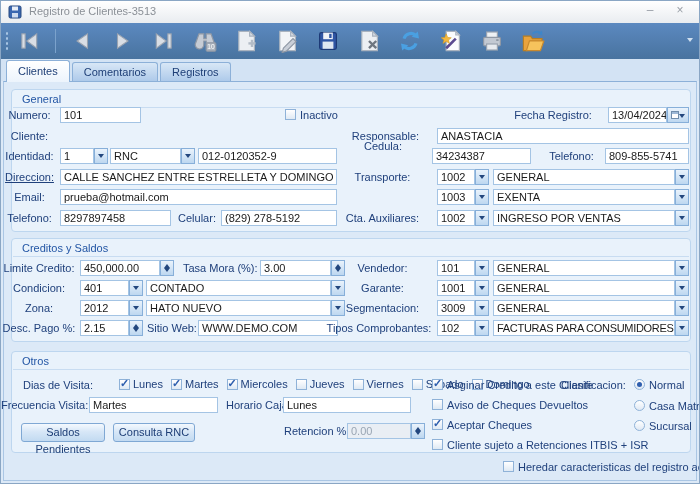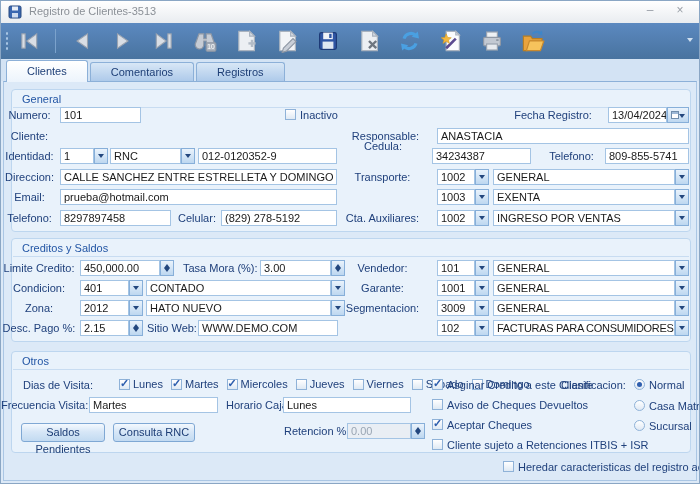--- a/index.html
+++ b/index.html
@@ -16,21 +16,21 @@
   .toolbar{position:absolute;top:22px;left:0;right:0;height:36px;background:linear-gradient(#5c89c0,#48739f);}
   .grip{position:absolute;left:4px;top:8px;width:4px;height:21px;
         background-image:radial-gradient(circle,#a9c6e4 1px,transparent 1.4px);background-size:4px 5px;}
   .ticons{position:absolute;left:13px;top:3px;display:flex;align-items:center;gap:11px;height:30px;}
   .tbtn{width:30px;height:30px;display:flex;align-items:center;justify-content:center;}
   .tsep{width:1px;height:24px;background:#7ba2cc;}
   .tmore{position:absolute;right:6px;top:15px;width:0;height:0;border-left:3px solid transparent;border-right:3px solid transparent;border-top:4px solid #cfdff0;}
   
   .tabstrip{position:absolute;top:58px;left:0;right:0;height:22px;background:#d3e3f4;}
   .tabs{position:absolute;left:5px;bottom:0;display:flex;gap:2px;align-items:flex-end;}
-  .tab{height:19px;padding:0 20px;line-height:18px;color:#1d3e76;background:linear-gradient(#d8e7f6,#aecaea);
+  .tab{height:19px;padding:0 11px;line-height:18px;color:#1d3e76;background:linear-gradient(#d8e7f6,#aecaea);
        border:1px solid #8cb0d8;border-bottom:none;border-radius:3px 3px 0 0;box-sizing:border-box;position:relative;z-index:1;}
   .tab.active{height:22px;line-height:21px;background:linear-gradient(#ffffff,#ecf4fc);z-index:3;margin-bottom:-1px;}
   
   .contentpanel{position:absolute;top:80px;left:2px;right:2px;bottom:2px;background:#dce9f7;
                 border:1px solid #aac6e4;border-top:1px solid #8cb0d8;box-sizing:border-box;}
   .group{position:absolute;background:#e9f2fb;border:1px solid #bdd6ef;border-radius:4px;box-sizing:border-box;}
   .gtitle{position:absolute;left:10px;top:3px;color:#2356a5;}
   .gline{position:absolute;left:1px;right:1px;top:17px;height:1px;background:#c8dcf1;}
   .lbl{position:absolute;height:16px;line-height:16px;color:#20417c;text-align:center;white-space:nowrap;}
   .llbl{position:absolute;height:16px;line-height:16px;color:#20417c;text-align:left;white-space:nowrap;}
@@ -208,21 +208,21 @@
   <span class="fld" style="left:59px;top:147px;width:34px;">1</span>
   <span class="dd" style="left:93px;top:147px;"></span>
   <span class="fld" style="left:109px;top:147px;width:71px;">RNC</span>
   <span class="dd" style="left:180px;top:147px;"></span>
   <span class="fld" style="left:197px;top:147px;width:139px;">012-0120352-9</span>
   <span class="lbl" style="left:336px;top:137px;width:92px;">Cedula:</span>
   <span class="fld" style="left:431px;top:147px;width:99px;">34234387</span>
   <span class="lbl" style="left:540px;top:147px;width:61px;">Telefono:</span>
   <span class="fld" style="left:604px;top:147px;width:84px;">809-855-5741</span>
 
-  <span class="lbl" style="left:0px;top:168px;width:57px;">Direccion:</span>
+  <span class="lbl" style="left:0px;top:168px;width:57px;text-decoration:underline;">Direccion:</span>
   <span class="fld" style="left:59px;top:168px;width:277px;">CALLE SANCHEZ ENTRE ESTRELLETA Y DOMINGO RODRIGUEZ</span>
   <span class="lbl" style="left:330px;top:168px;width:103px;">Transporte:</span>
   <span class="fld" style="left:436px;top:168px;width:38px;">1002</span>
   <span class="dd" style="left:474px;top:168px;"></span>
   <span class="fld" style="left:492px;top:168px;width:182px;">GENERAL</span>
   <span class="dd" style="left:674px;top:168px;"></span>
 
   <span class="lbl" style="left:0px;top:188px;width:57px;">Email:</span>
   <span class="fld" style="left:59px;top:188px;width:277px;">prueba@hotmail.com</span>
   <span class="fld" style="left:436px;top:188px;width:38px;">1003</span>
@@ -277,20 +277,21 @@
   <span class="fld" style="left:436px;top:299px;width:38px;">3009</span>
   <span class="dd" style="left:474px;top:299px;"></span>
   <span class="fld" style="left:492px;top:299px;width:182px;">GENERAL</span>
   <span class="dd" style="left:674px;top:299px;"></span>
 
   <span class="lbl" style="left:0px;top:319px;width:76px;">Desc. Pago %:</span>
   <span class="fld" style="left:79px;top:319px;width:49px;">2.15</span>
   <span class="spin" style="left:128px;top:319px;"></span>
   <span class="lbl" style="left:146px;top:319px;width:48px;">Sitio Web:</span>
   <span class="fld" style="left:197px;top:319px;width:140px;">WWW.DEMO.COM</span>
+  <span class="lbl" style="left:323px;top:319px;width:110px;">Tipos Comprobantes:</span>
   <span class="fld" style="left:436px;top:319px;width:38px;">102</span>
   <span class="dd" style="left:474px;top:319px;"></span>
   <span class="fld tight" style="left:492px;top:319px;width:182px;">FACTURAS PARA CONSUMIDORES FINALES</span>
   <span class="dd" style="left:674px;top:319px;"></span>
 
   <div class="group" style="left:10px;top:350px;width:680px;height:102px;">
     <span class="gtitle">Otros</span>
     <span class="gline"></span>
   </div>
 

